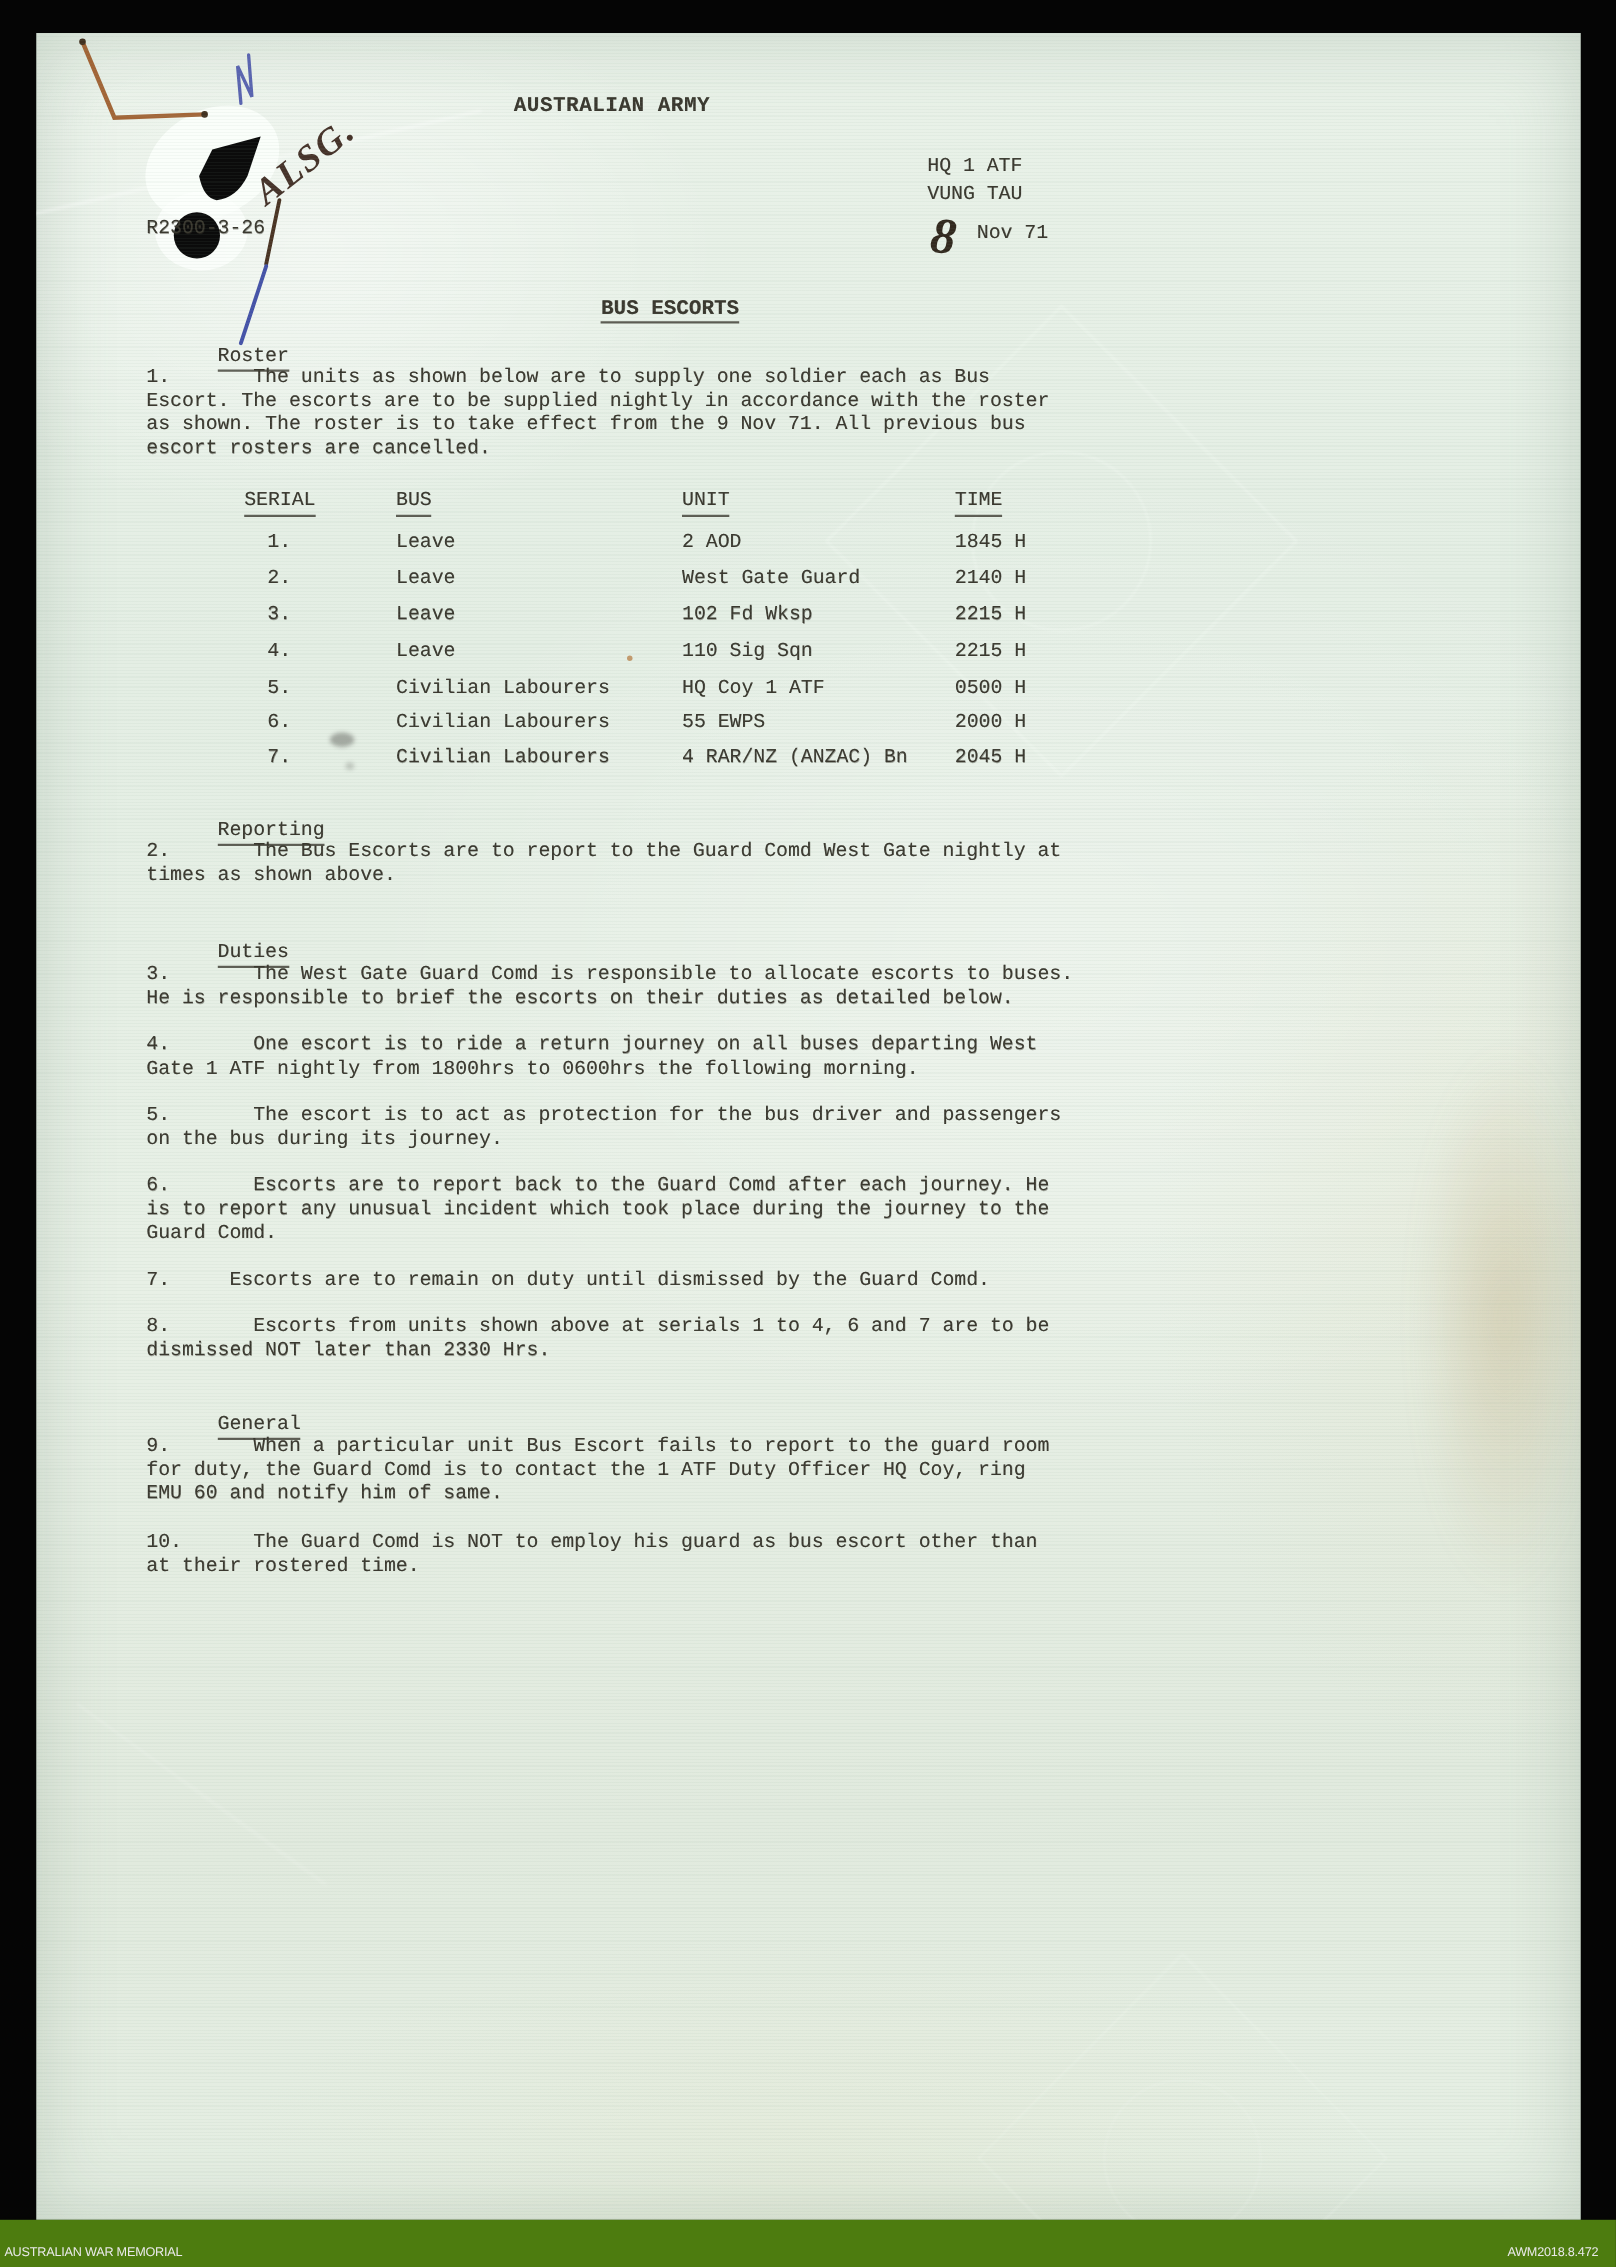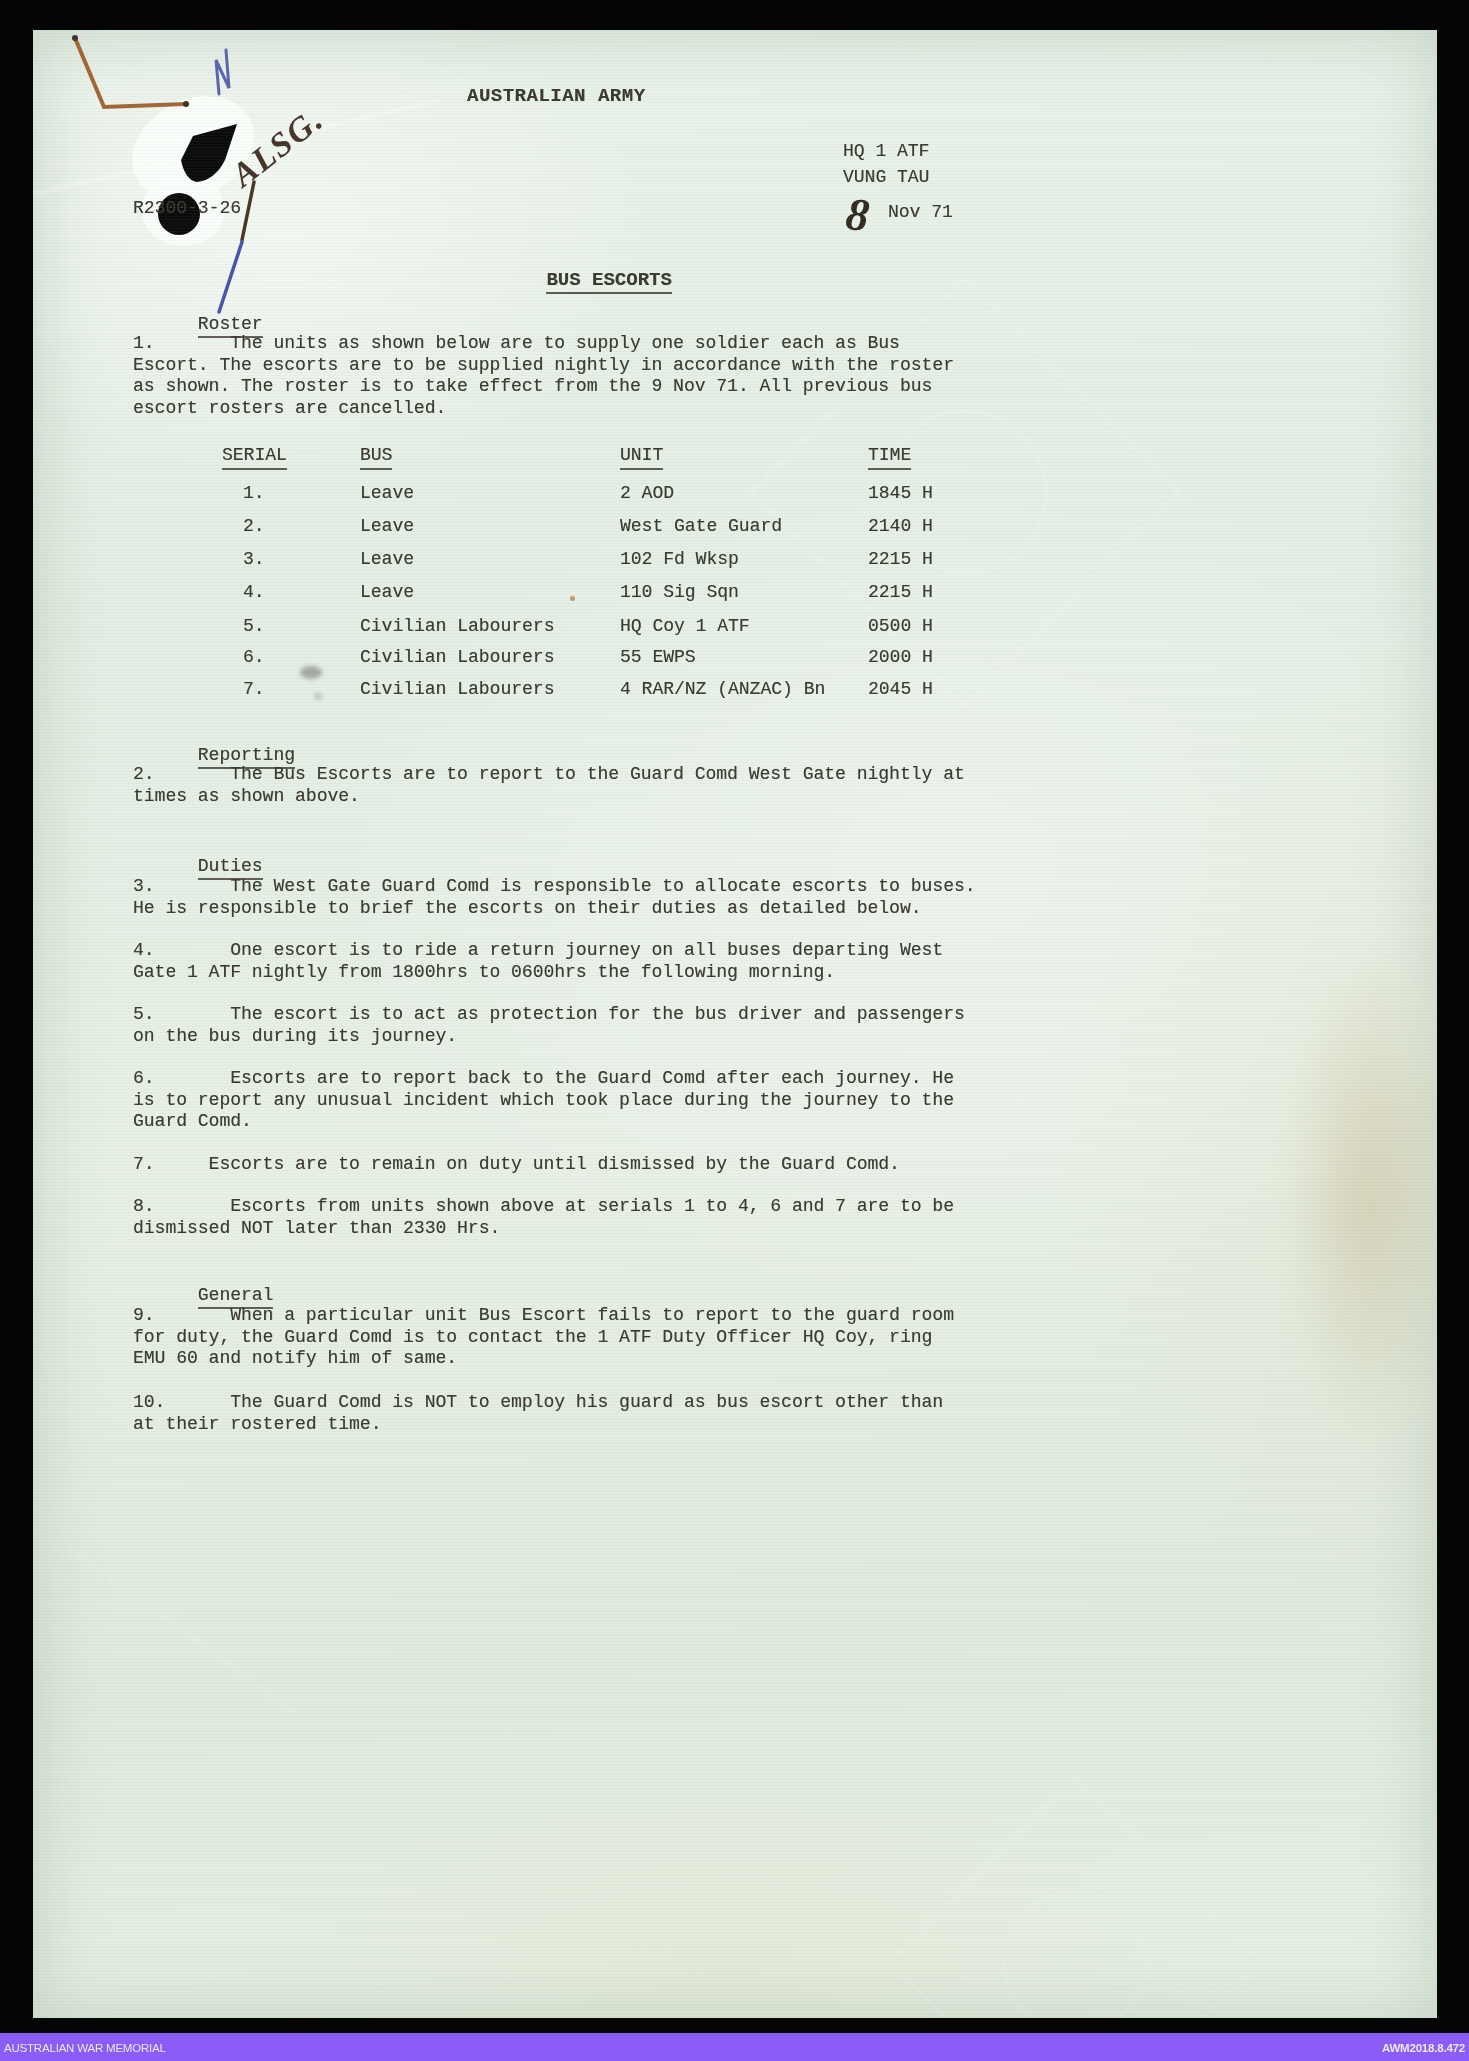--- a/index.html
+++ b/index.html
@@ -39,27 +39,27 @@
   }
   .alsg{left:192px;top:98px;font-size:34px;letter-spacing:2px;transform:rotate(-38deg);}
   .hand-day{left:813px;top:158px;font-size:46px;transform:rotate(6deg);color:#32291f;}
   .wm{pointer-events:none;}
   .wm .dia{position:absolute;border:2px solid rgba(250,255,250,.55);}
   .wm .cir{position:absolute;border:2px solid rgba(250,255,250,.45);border-radius:50%;}
   .crease{position:absolute;background:rgba(255,255,255,.5);filter:blur(1.5px);}
   .smudge{position:absolute;background:rgba(85,85,80,.45);border-radius:50%;filter:blur(2px);}
   .stain{position:absolute;border-radius:50%;filter:blur(14px);
     background:radial-gradient(ellipse at center, rgba(165,125,62,.22), rgba(165,125,62,0) 70%);}
-  .archive-bar{position:absolute;left:0;right:0;bottom:0;height:28px;background:#8b5cf6;}
+  .archive-bar{position:absolute;left:0;right:0;bottom:0;height:43px;background:#4d7c0f;}
   .archive-bar span{
     position:absolute;bottom:7px;color:#e9e9e9;font-family:"Liberation Sans","DejaVu Sans",sans-serif;
     font-size:11.5px;letter-spacing:-.2px;
   }
   .archive-left{left:4px;}
-  .archive-right{right:4px;font-weight:bold;}
+  .archive-right{right:16px;}
 </style>
 </head>
 <body>
 
 <div class="scan">
   <div class="paper">
 
     <div class="crease" style="left:-20px;top:118px;width:430px;height:2px;transform:rotate(-13deg);"></div>
     <div class="crease" style="left:10px;top:1600px;width:280px;height:2px;transform:rotate(36deg);opacity:.4;"></div>
 

